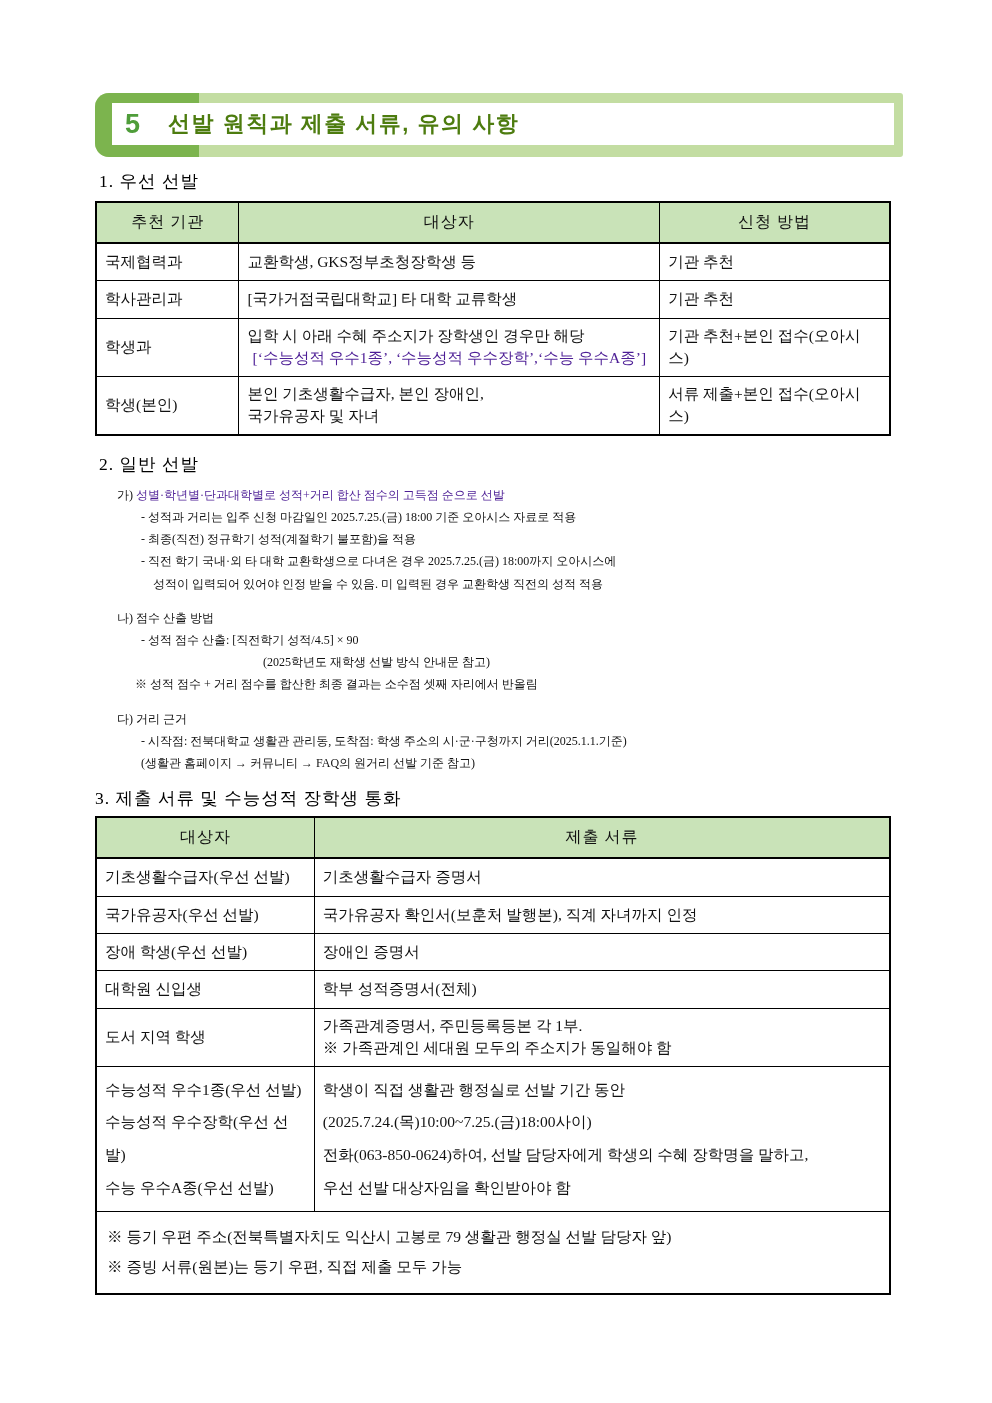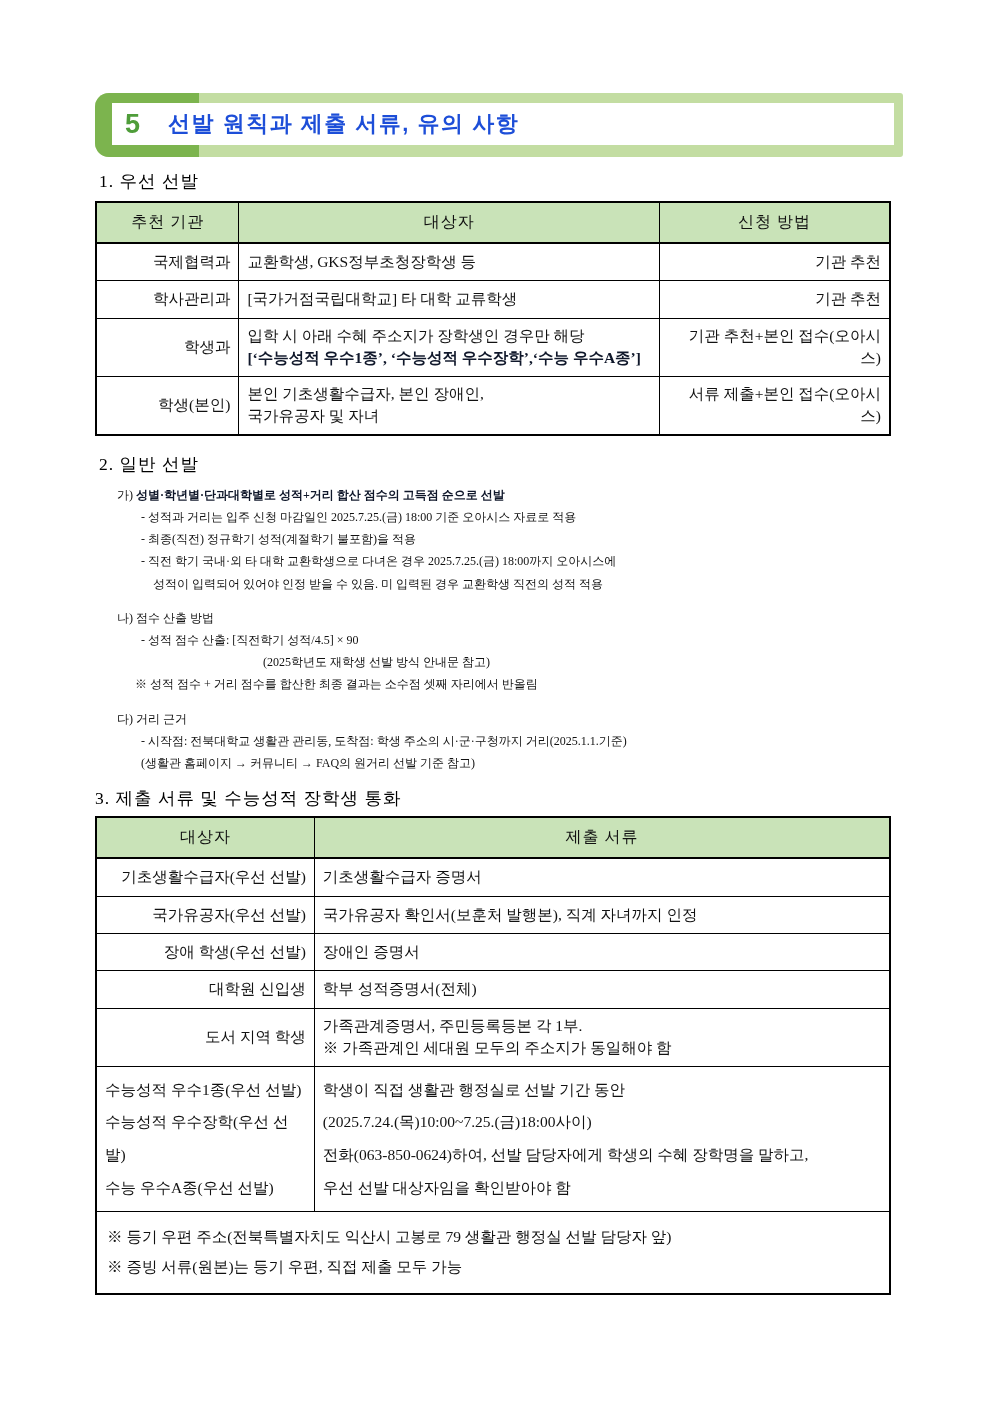--- a/index.html
+++ b/index.html
@@ -30,21 +30,21 @@
     display:flex; align-items:center;
     padding-left:13px;
   }
   .banner-num {
     color:#4f9d3a;
     font-family:"Liberation Sans","DejaVu Sans",sans-serif;
     font-size:27px; font-weight:bold;
   }
   .banner-title {
     margin-left:28px;
-    color:#1d4ed8;
+    color:#4d7c0f;
     font-family:"Liberation Sans","DejaVu Sans",sans-serif;
     font-size:22px; font-weight:bold; letter-spacing:1.5px;
     white-space:nowrap;
   }
 
   
   .content { position:absolute; left:95px; top:163px; width:796px; }
 
   .sec-heading {
     font-size:17.5px; font-weight:400; color:#000000;
@@ -57,23 +57,23 @@
   table { border-collapse:collapse; width:100%; table-layout:fixed; }
   table { border:2px solid #000; }
   th, td { border:1px solid #000; font-size:15.5px; color:#111; }
   thead th {
     background:#c9e3b8;
     border-bottom:2px solid #000;
     font-weight:400; font-size:16px;
     padding:9px 4px; letter-spacing:1px;
   }
   td { padding:7px 8px; line-height:1.45; }
-  .c { text-align:right; }
+  .c { text-align:left; }
   .l { text-align:left; }
-  .red { color:#0f172a; font-weight:bold; }
+  .red { color:#4c1d95; font-weight:normal;text-align:center; }
   .t1 .col-org   { width:18%; }
   .t1 .col-tgt   { width:53%; }
   .t1 .col-mth   { width:29%; }
   .t2 .col-tgt2  { width:27.5%; }
   .t2 .col-docs  { width:72.5%; }
   .cell-line { display:block; }
   .tall td { padding-top:6px; padding-bottom:6px; }
   .t2 .multi-target td { line-height:2.1; }
   .t2 .multi-docs { line-height:1.55; }
   .t2 .note-cell { padding:10px 10px 12px 10px; line-height:1.9; font-size:15.5px; }

